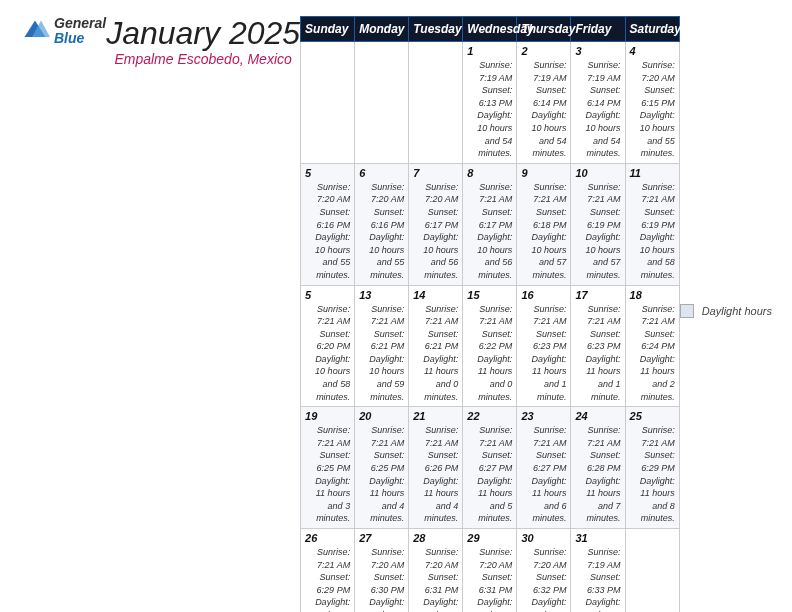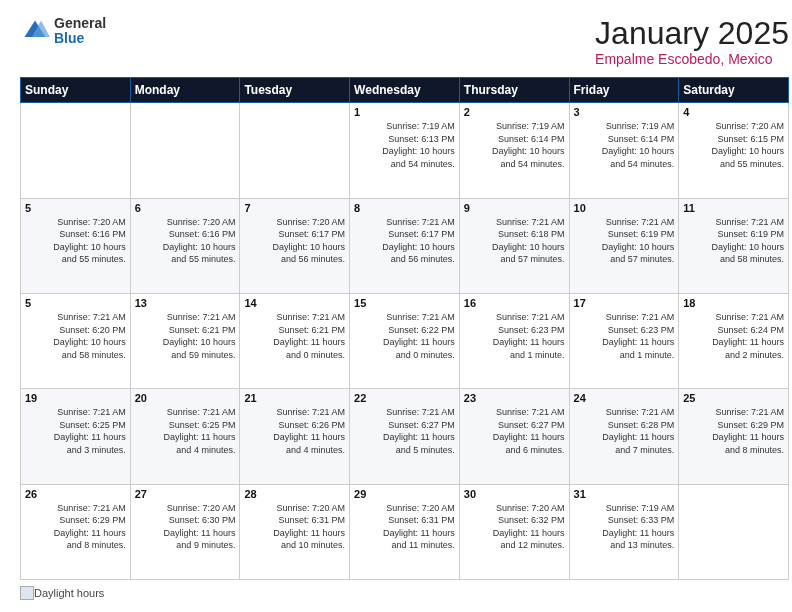--- a/index.html
+++ b/index.html
@@ -6,23 +6,24 @@
     body {
       font-family: Arial, sans-serif;
       background: #fff;
       width: 792px;
       height: 612px;
       overflow: hidden;
     }
     .page {
       width: 792px;
       height: 612px;
-      padding: 16px 3px 12px 20px;
-      display: flex;
-      flex-direction: column;
+      padding: 16px 20px 12px 20px;
+      display: flex;
+      flex-direction: row;
+      font-style: italic;
     }
     .header {
       display: flex;
       align-items: flex-start;
       justify-content: space-between;
       margin-bottom: 10px;
     }
     .logo {
       display: flex;
       align-items: center;
@@ -35,21 +36,21 @@
       font-weight: bold;
       line-height: 1.1;
     }
     .logo-general { color: #333; }
     .logo-blue { color: #1a6bb5; }
     .logo-icon {
       width: 30px;
       height: 30px;
     }
     .title-block {
-      text-align: left;
+      text-align: center;
     }
     .month-title {
       font-size: 32px;
       font-weight: normal;
       color: #222;
       line-height: 1.1;
     }
     .location {
       font-size: 14px;
       color: #be185d;
@@ -94,20 +95,21 @@
       color: #333;
       text-align: right;
     }
     .empty-cell {
       background: #f9f9f9;
     }
     .footer {
       margin-top: 6px;
       display: flex;
       align-items: center;
+      gap: 8px;
       font-size: 11px;
       color: #444;
     }
     .footer-box {
       width: 14px;
       height: 14px;
       background: #dde5f0;
       border: 1px solid #aaa;
       display: inline-block;
     }

